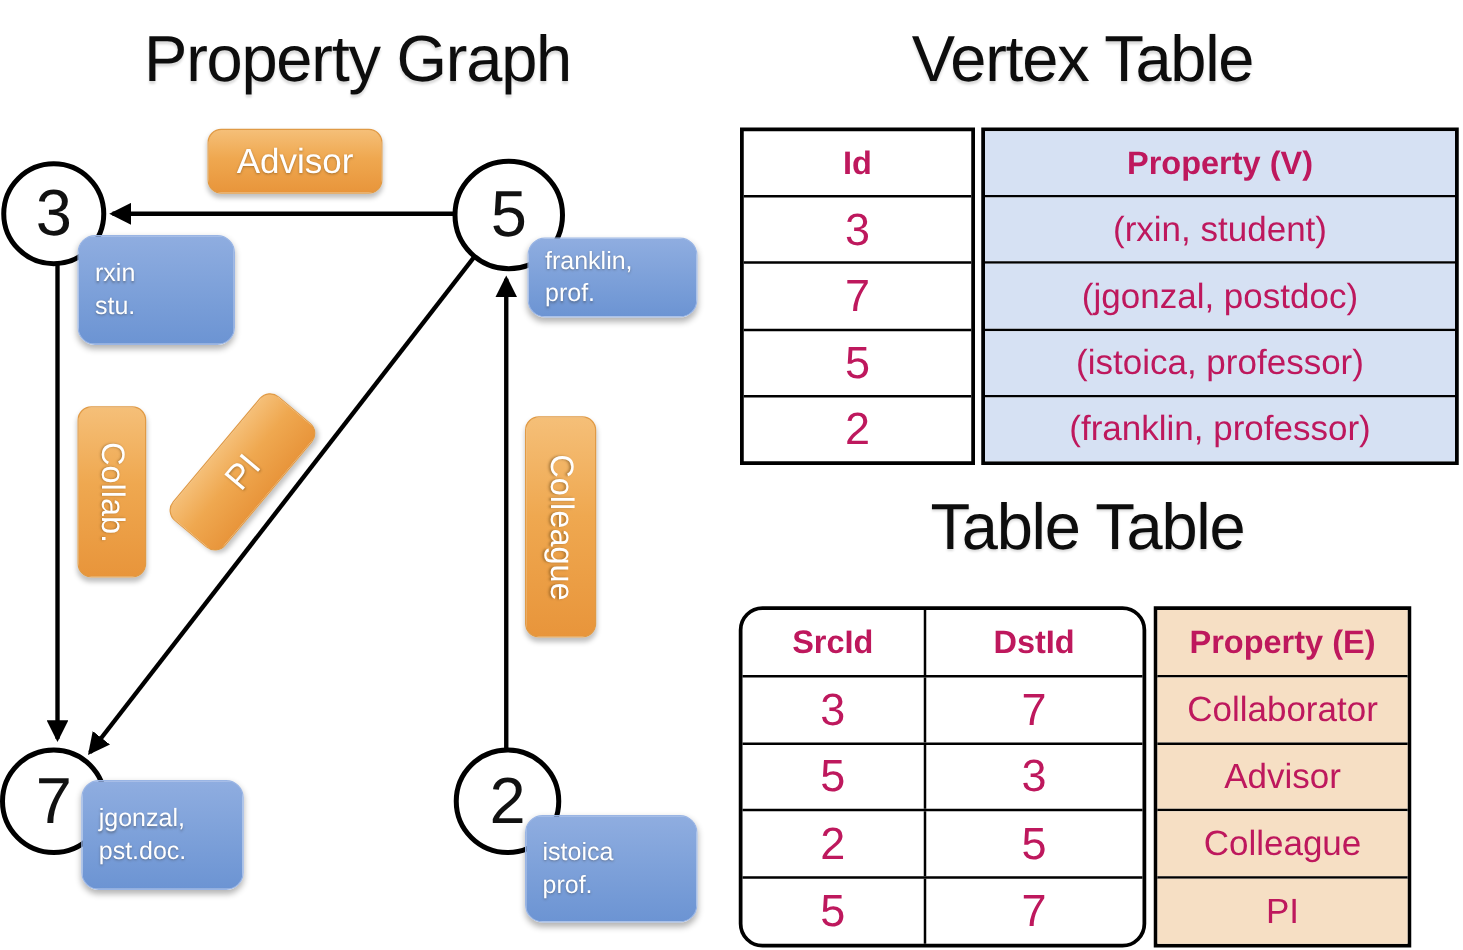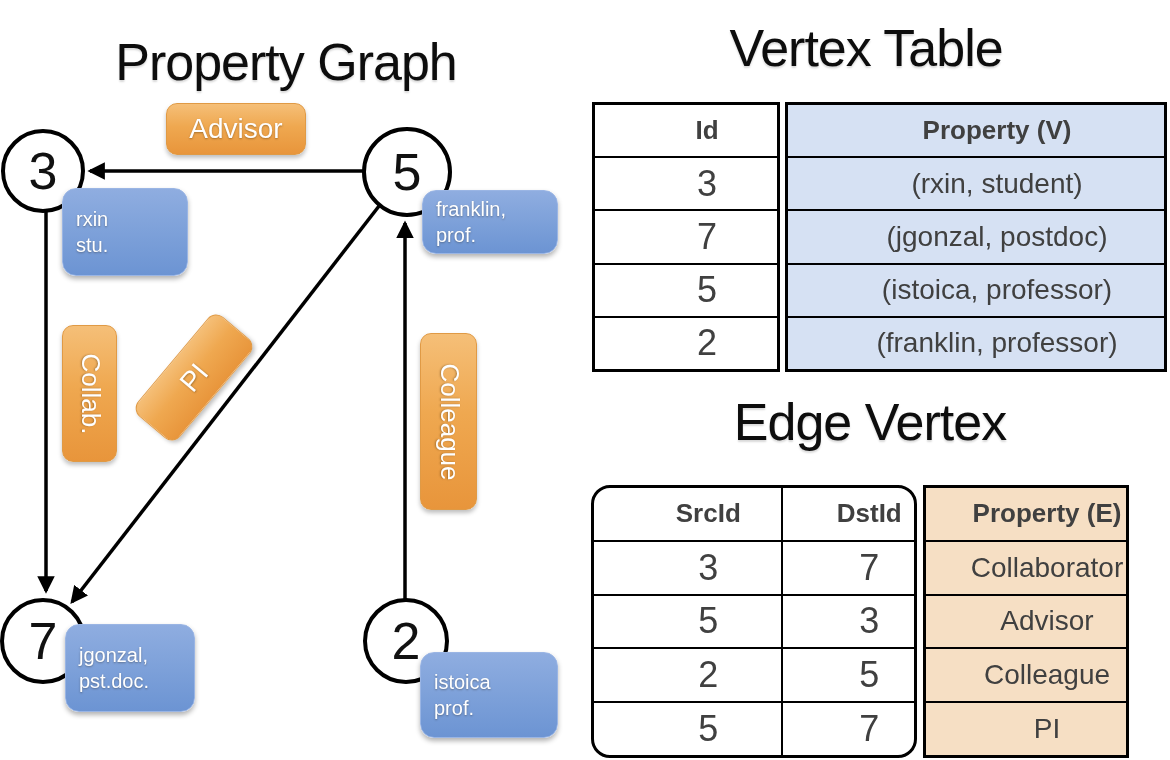--- a/index.html
+++ b/index.html
@@ -47,36 +47,36 @@
   }
   
   .tbl{
     position:absolute;border:3px solid #000;box-sizing:border-box;
     display:flex;flex-direction:column;background:#fff;z-index:2;
   }
   .trow{flex:1;display:flex;border-top:2.5px solid #000;min-height:0;}
   .trow:first-child{border-top:none;}
   .cell{
     flex:1;display:flex;align-items:center;justify-content:center;
-    font-size:28px;font-weight:300;color:#404040;white-space:nowrap;padding-left:42px;
+    font-size:28px;font-weight:300;color:#be185d;white-space:nowrap;
   }
   .cell.hdr{font-weight:bold;font-size:26px;}
   .cell.num{font-size:36px;}
   .cell.split-l{flex:0 0 144.5px;border-right:2.5px solid #000;}
   .bluefill{background:#d6e1f3;}
   .tanfill{background:#f6dfc4;}
 </style>
 </head>
 <body>
 
 <div id="canvas">
 
-  <div class="big-title" style="left:46px;top:32px;width:480px;">Property Graph</div>
+  <div class="big-title" style="left:46px;top:18px;width:480px;">Property Graph</div>
   <div class="big-title" style="left:646px;top:18px;width:440px;">Vertex Table</div>
-  <div class="big-title" style="left:650px;top:392px;width:440px;">Edge Vertex</div>
+  <div class="big-title" style="left:650px;top:392px;width:440px;">Table Table</div>
 
   <svg id="edges-svg" width="585" height="760" viewBox="0 0 585 760">
     <defs>
       <marker id="arrow" viewBox="0 0 10 10" refX="8.5" refY="5" markerWidth="5" markerHeight="5" orient="auto">
         <path d="M0,0 L10,5 L0,10 Z" fill="#000"></path>
       </marker>
     </defs>
     <line x1="400" y1="171" x2="90" y2="171" stroke="#000" stroke-width="3.5" marker-end="url(#arrow)"></line>
     <line x1="46" y1="185" x2="46" y2="591" stroke="#000" stroke-width="3.5" marker-end="url(#arrow)"></line>
     <line x1="393" y1="188" x2="72" y2="602" stroke="#000" stroke-width="3.5" marker-end="url(#arrow)"></line>

